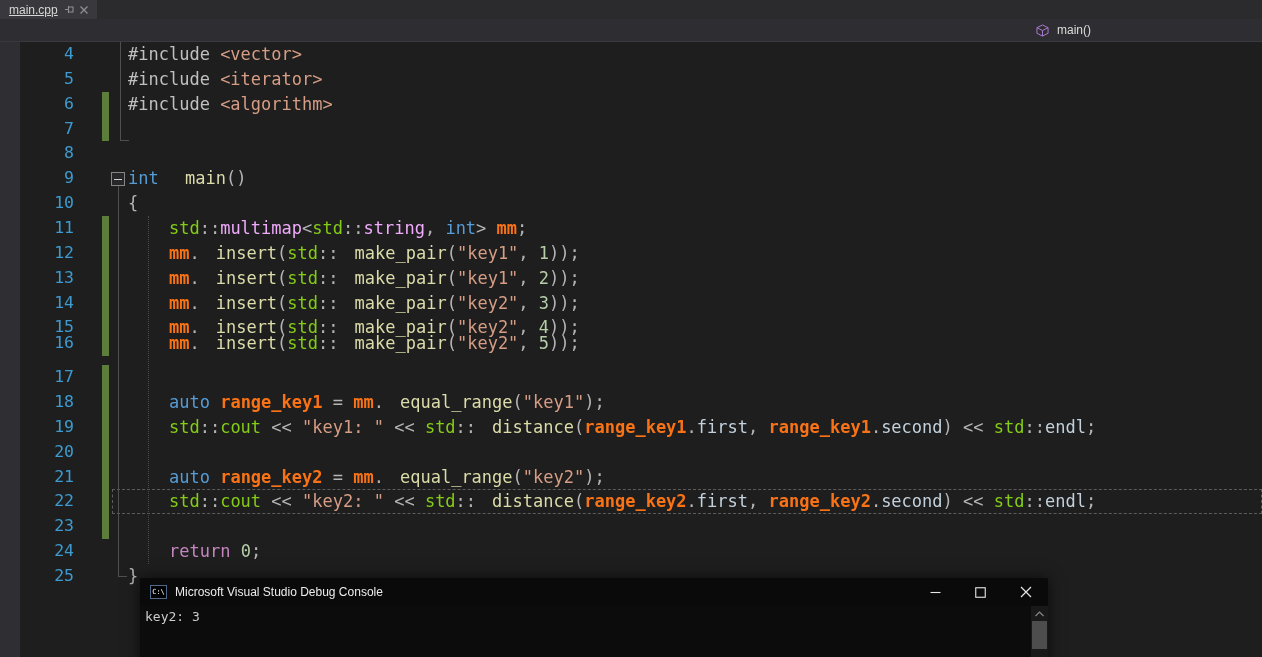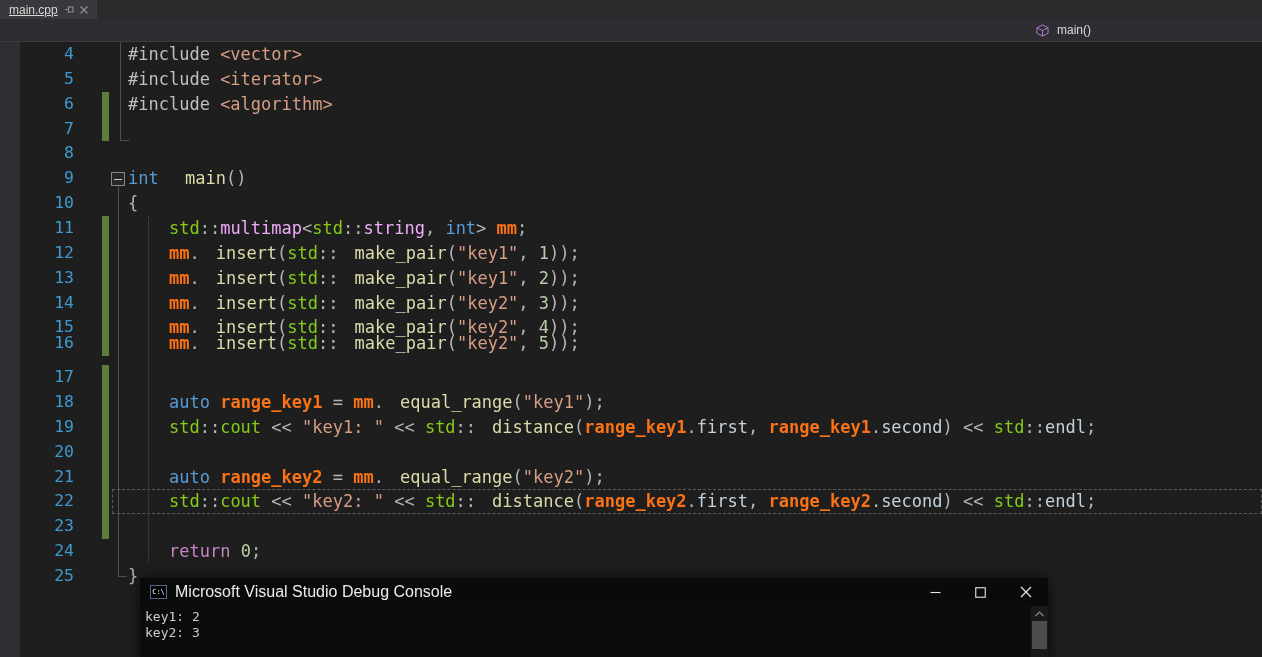--- a/index.html
+++ b/index.html
@@ -91,21 +91,21 @@
   .console-titlebar {
     position:absolute; left:0; top:0; right:0; height:28px; background:#0a0a0a;
     display:flex; align-items:center;
   }
   .console-app-icon {
     width:17px; height:14px; margin:0 8px 0 10px;
     background:#000; border:1px solid #4d6a8a;
     color:#fff; font-size:7px; font-family:"DejaVu Sans Mono", monospace;
     display:flex; align-items:center; justify-content:center;
   }
-  .console-title { font-size:16px; color:#ececec; }
+  .console-title { font-size:12px; color:#ececec; }
   .console-buttons { position:absolute; right:0; top:0; height:28px; display:flex; }
   .cbtn { width:45px; height:28px; display:flex; align-items:center; justify-content:center; cursor:pointer; }
   .console-body {
     position:absolute; left:0; top:28px; right:0; bottom:0; background:#0c0c0c;
     padding:3px 0 0 5px;
   }
   .console-line {
     font-family:"DejaVu Sans Mono", monospace; font-size:13px; line-height:16px;
     color:#cccccc; white-space:pre;
   }
@@ -280,21 +280,20 @@
       </div>
       <div class="cbtn">
         <svg width="12" height="12" viewBox="0 0 12 12">
             <path d="M1 1 L11 11 M11 1 L1 11" stroke="#e8e8e8" stroke-width="1.2"></path>
           </svg>
       </div>
     </div>
   </div>
   <div class="console-body">
     <div id="console-output">
-        <div class="console-line">key1: 2</div>
         <div class="console-line">key2: 3</div>
       </div>
   </div>
   <div class="console-scrollbar">
     <div class="scroll-arrow">
       <svg width="9" height="6" viewBox="0 0 9 6">
           <path d="M0.5 5 L4.5 1 L8.5 5" stroke="#8a8a8a" fill="none" stroke-width="1.1"></path>
         </svg>
     </div>
     <div class="scroll-thumb"></div>

